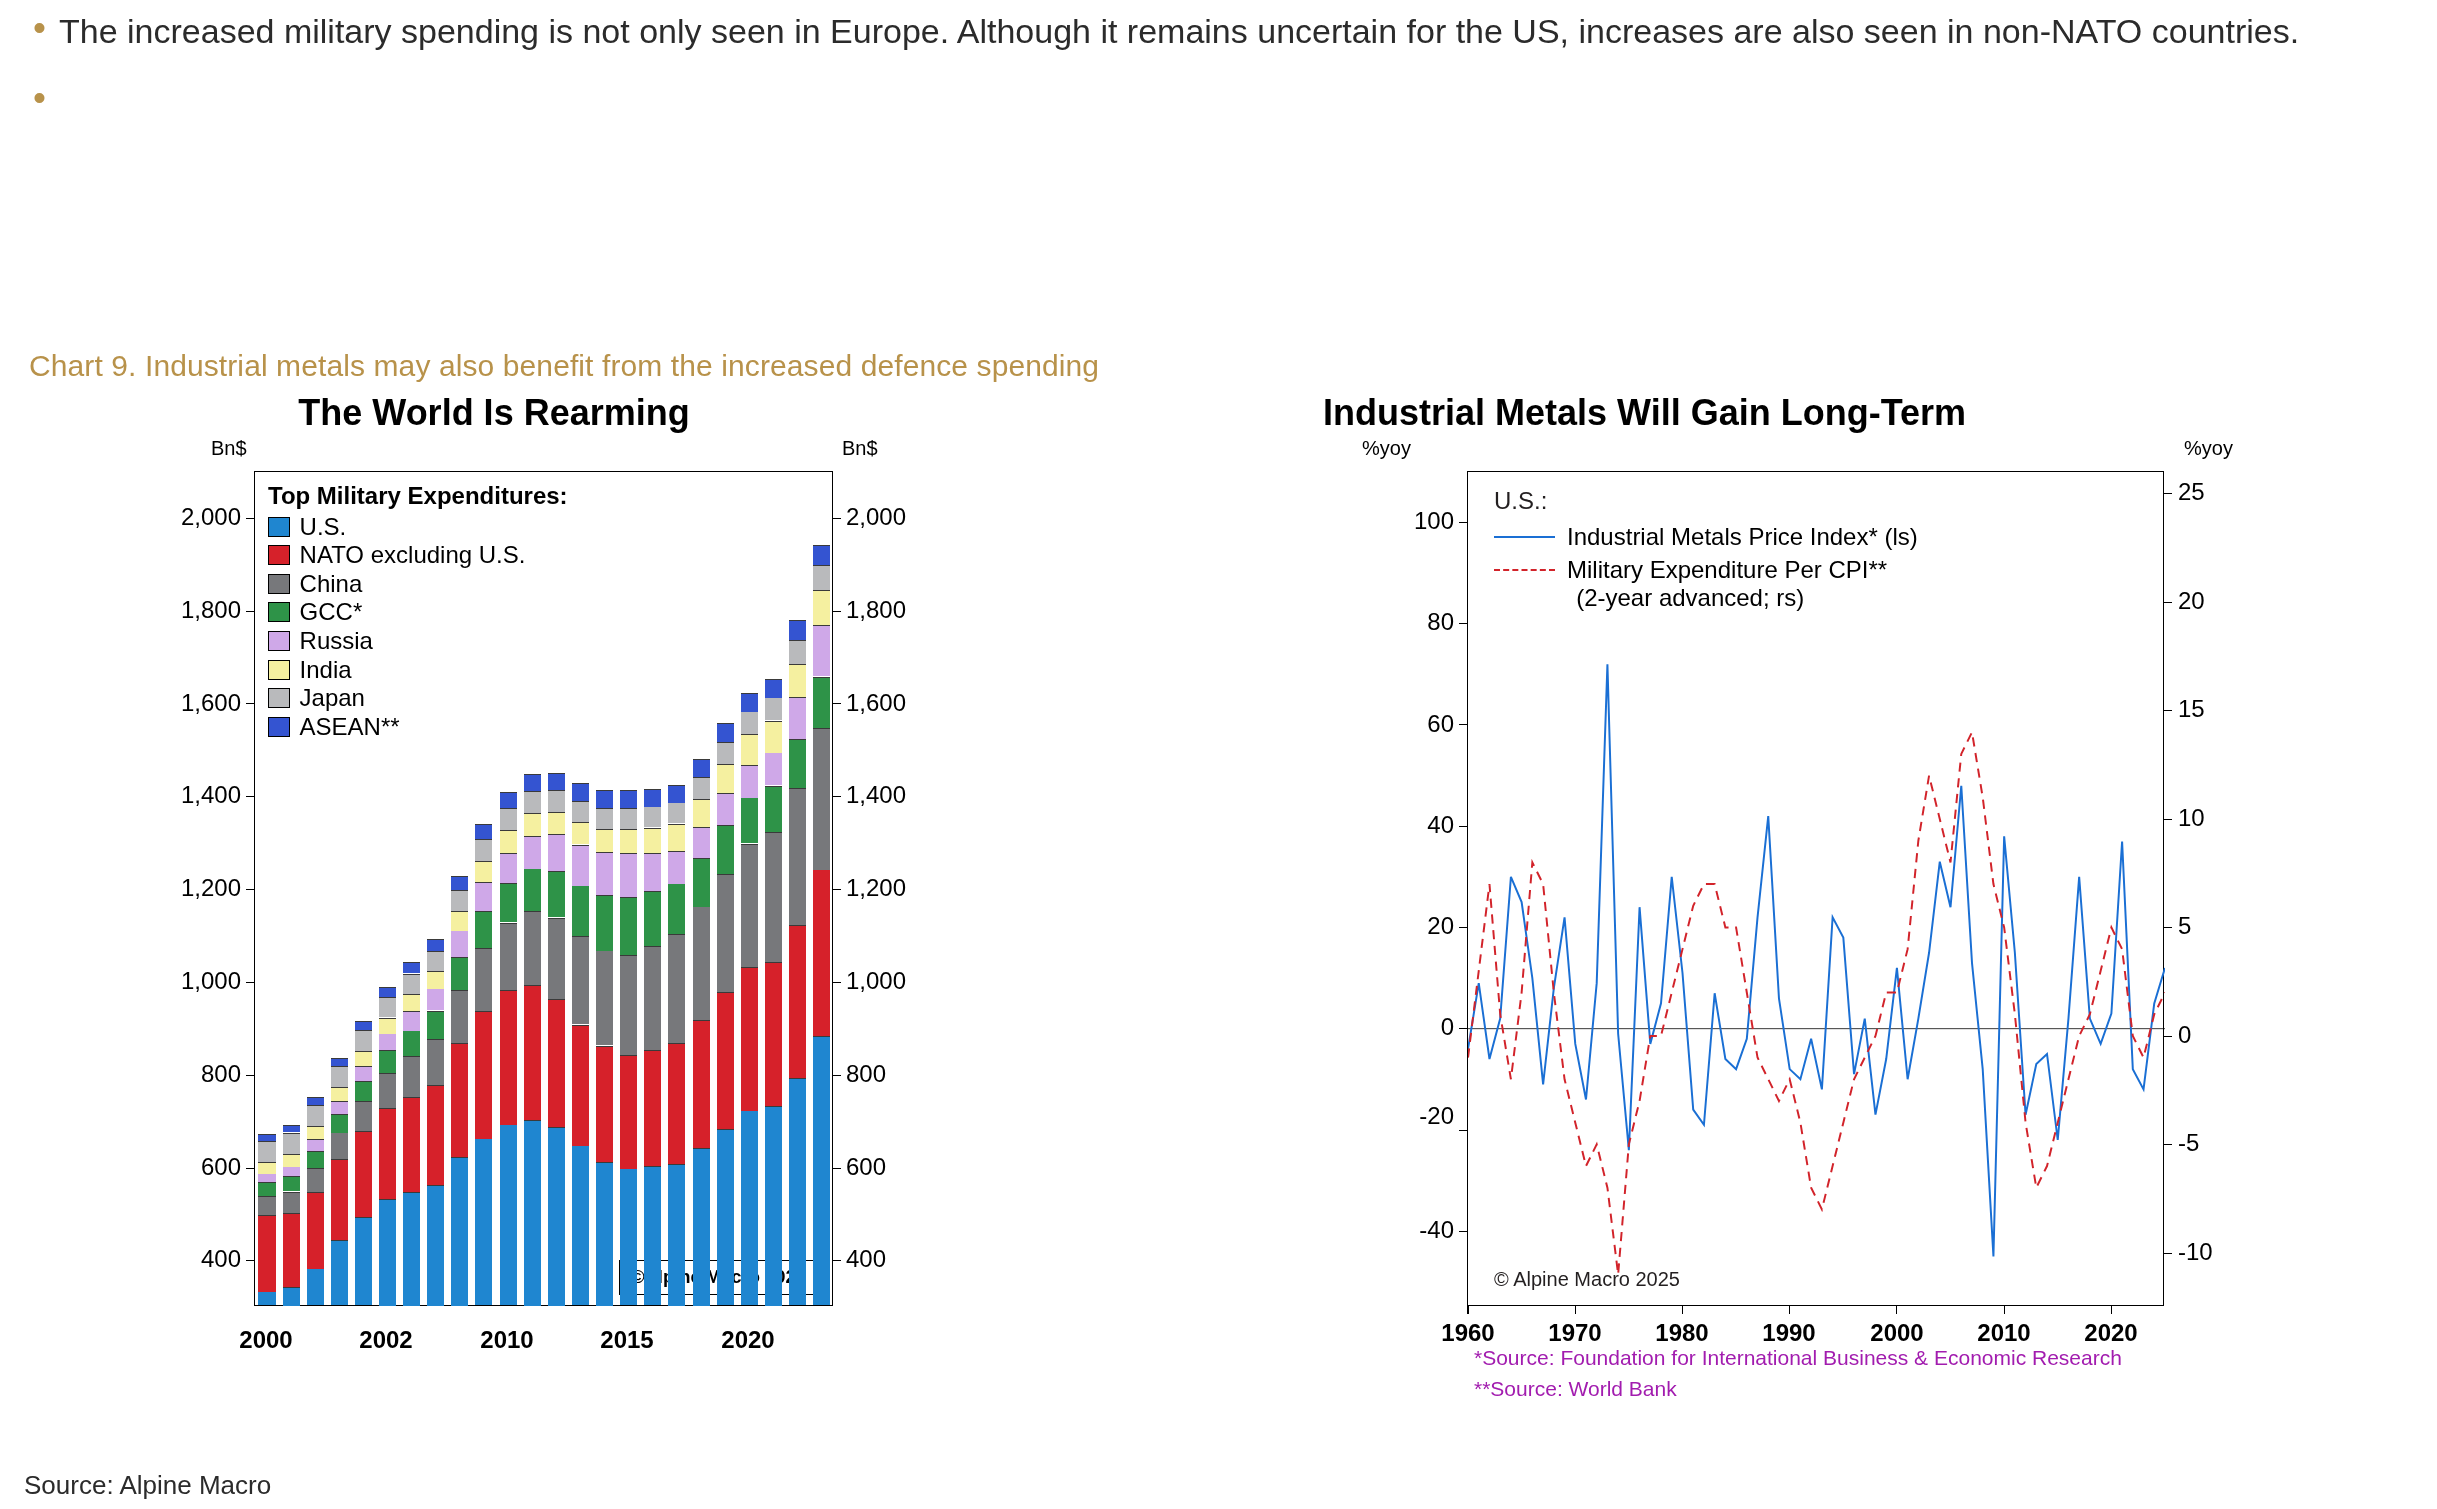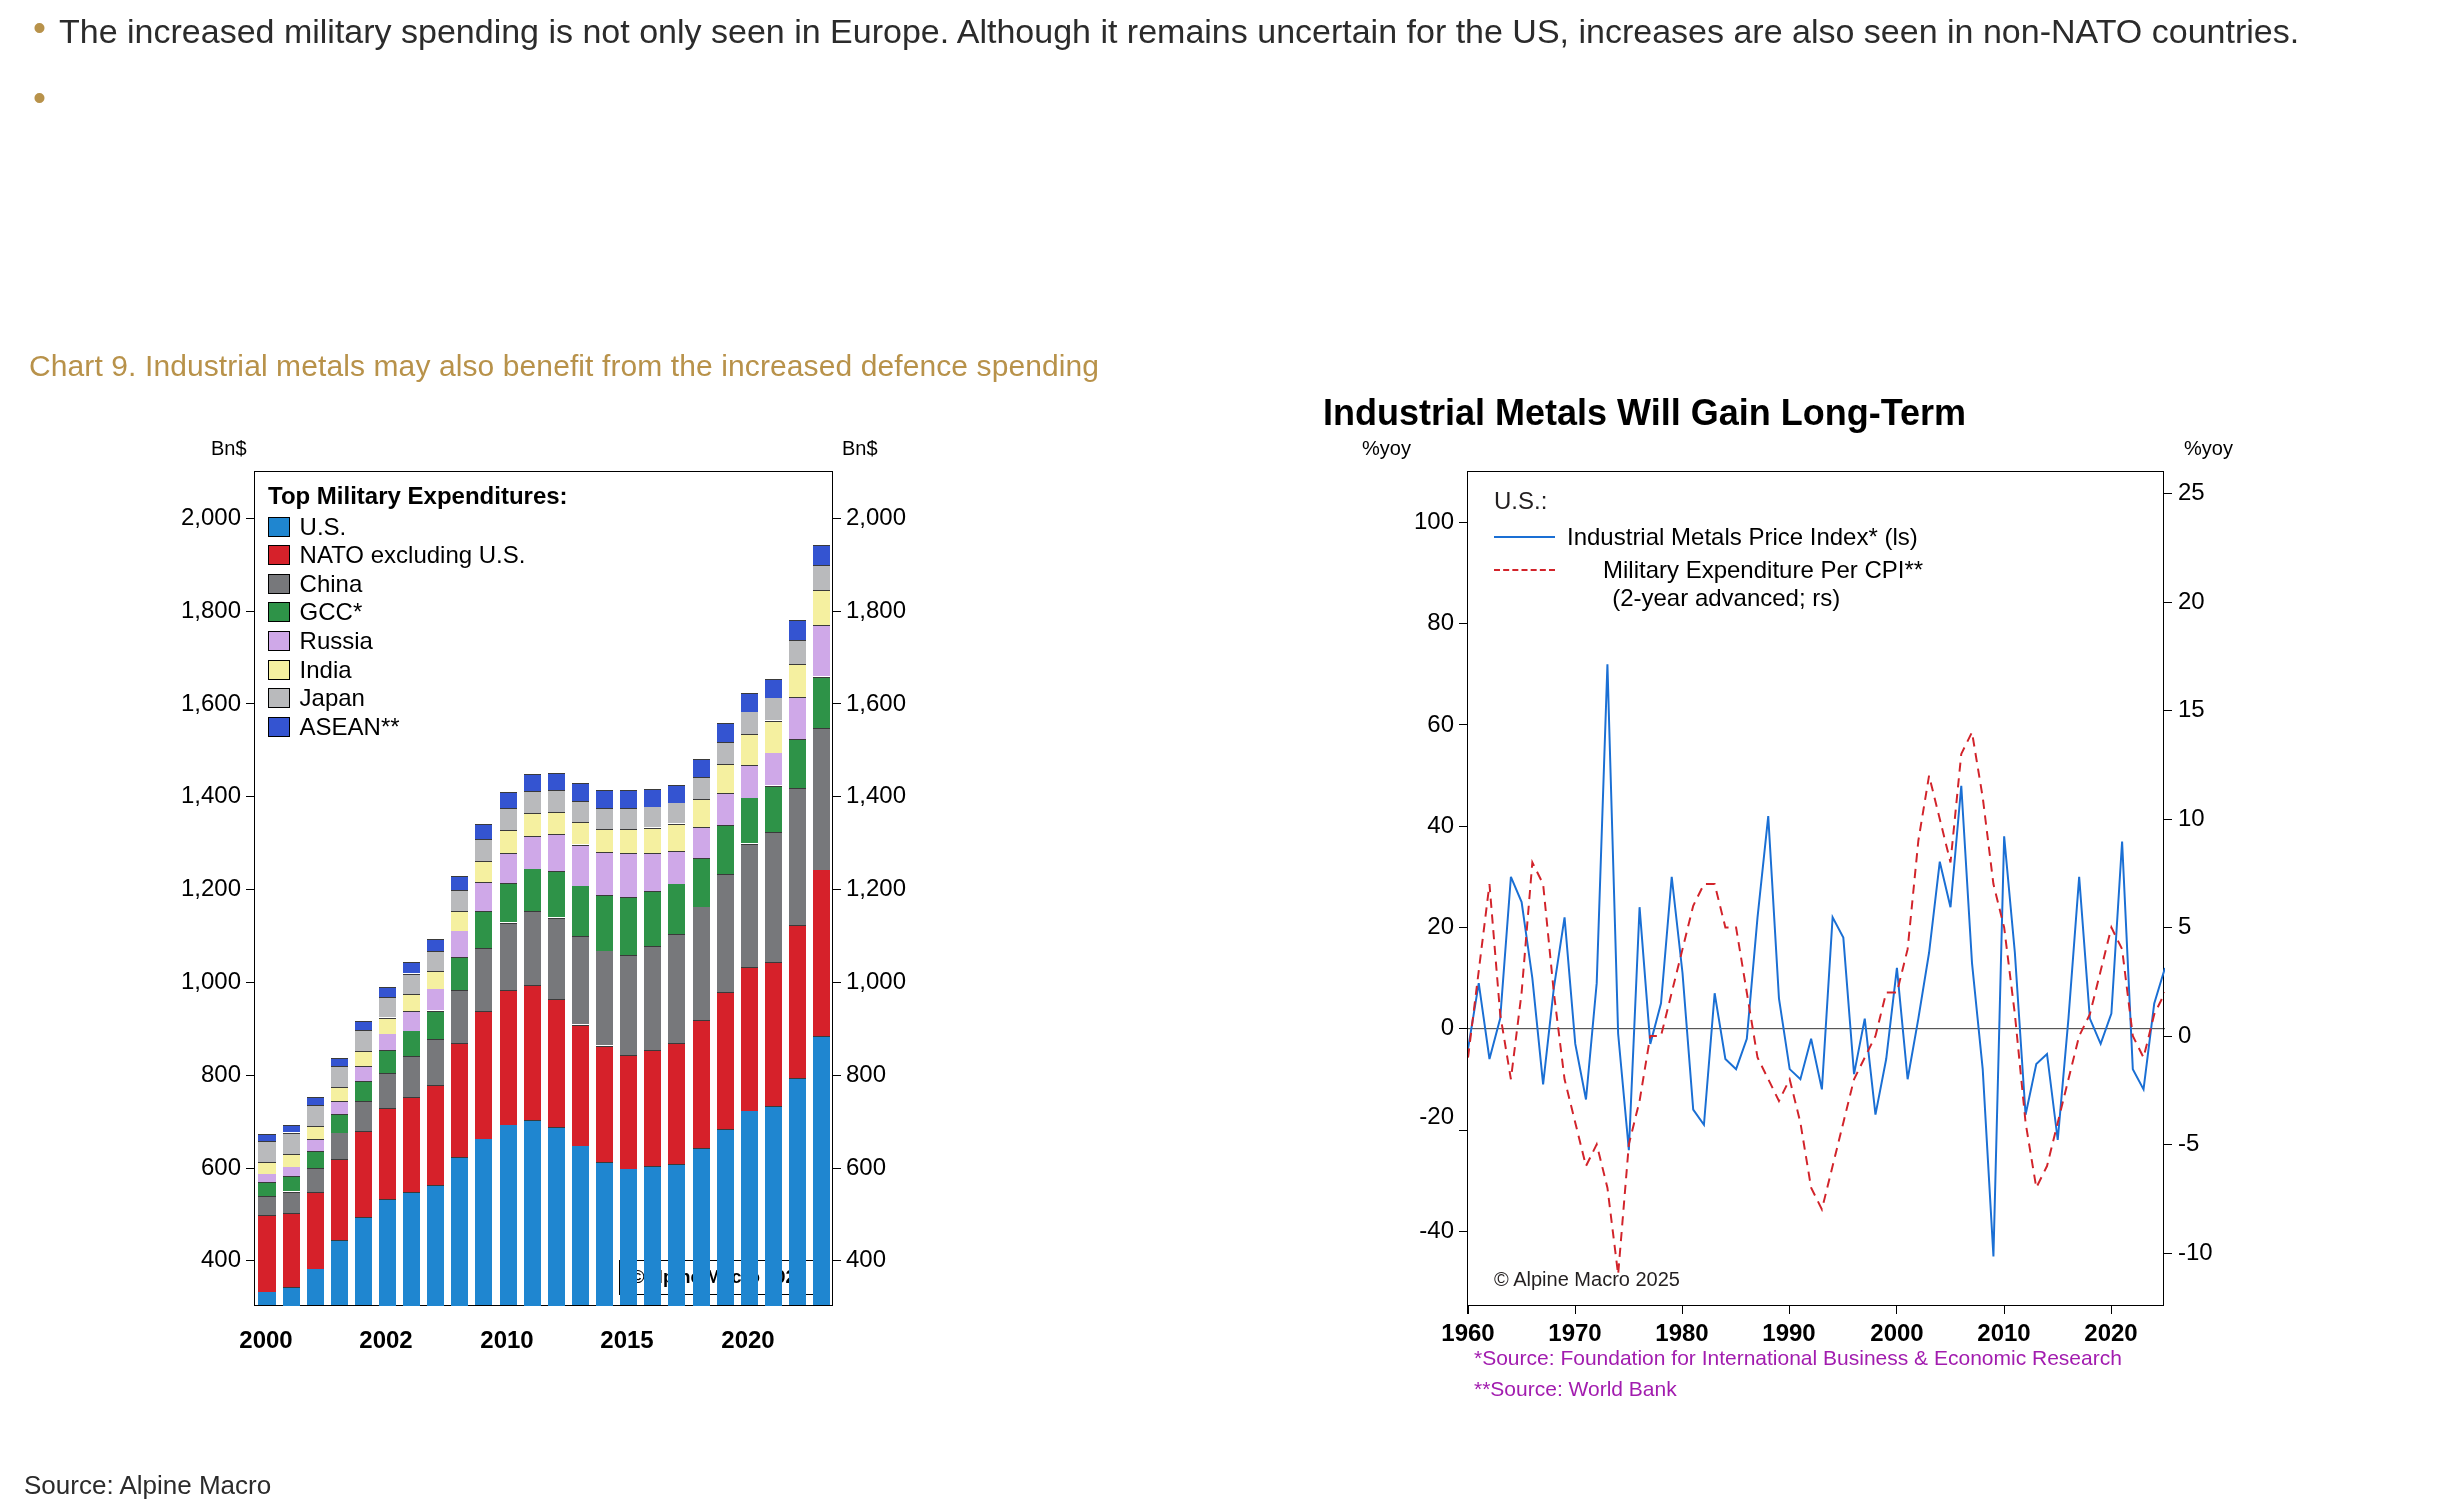--- a/index.html
+++ b/index.html
@@ -84,20 +84,21 @@
   </div>
   <div class="bullet">
     <div class="dot">•</div>
   </div>
 </div>
 
 <div class="chart-title">Chart 9. Industrial metals may also benefit from the increased defence spending</div>
 <div class="source">Source: Alpine Macro</div>
 
 <div class="panel" id="left-panel">
+  <div class="panel-title">The World Is Rearming</div>
   <div class="ax-unit" style="left:79px;top:45px;">Bn$</div>
   <div class="ax-unit" style="left:710px;top:45px;">Bn$</div>
 
   <div id="plotL">
     <div class="legend-box">
       <div class="legend-title">Top Military Expenditures:</div>
       <div id="legend-rows">
           <div class="legend-row">
             <div class="legend-sw" style="background: rgb(31, 134, 208);"></div>
             <div class="legend-lbl">U.S.</div>
@@ -422,21 +423,21 @@
   <div class="ax-unit" style="left:217px;top:45px;">%yoy</div>
   <div class="ax-unit" style="left:1039px;top:45px;">%yoy</div>
 
   <div id="plotR">
     <div class="legend-box-r">
       <div style="font-size:24px;margin-bottom:8px;">U.S.:</div>
       <div class="legend-r-row">
         <div class="lsamp"></div>
         <div class="legend-lbl">Industrial Metals Price Index* (ls)</div>
       </div>
-      <div class="legend-r-row" style="align-items:flex-start;gap:36px;">
+      <div class="legend-r-row" style="align-items:flex-start;">
         <div class="lsamp dash" style="margin-top:13px;"></div>
         <div>
           <div class="legend-lbl">Military Expenditure Per CPI**</div>
           <div class="legend-lbl" style="margin-left:9.2px;">(2-year advanced; rs)</div>
         </div>
       </div>
     </div>
     <div style="position:absolute;left:26px;bottom:14.5px;font-size:20px;">© Alpine Macro 2025</div>
   <div class="tick" style="top: 759px;"></div>
       <div class="tick" style="top: 658px;"></div>

